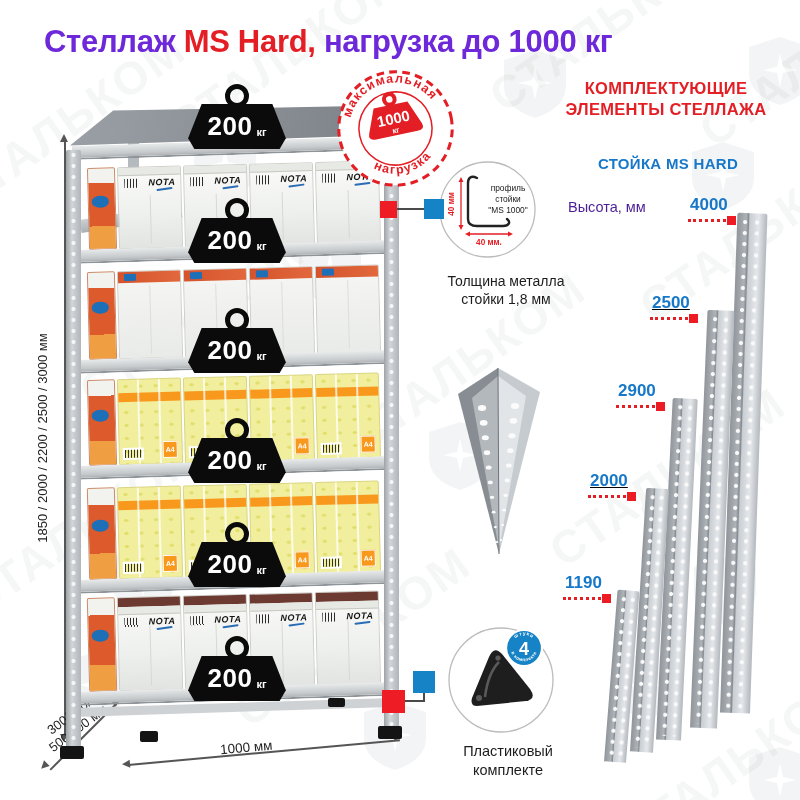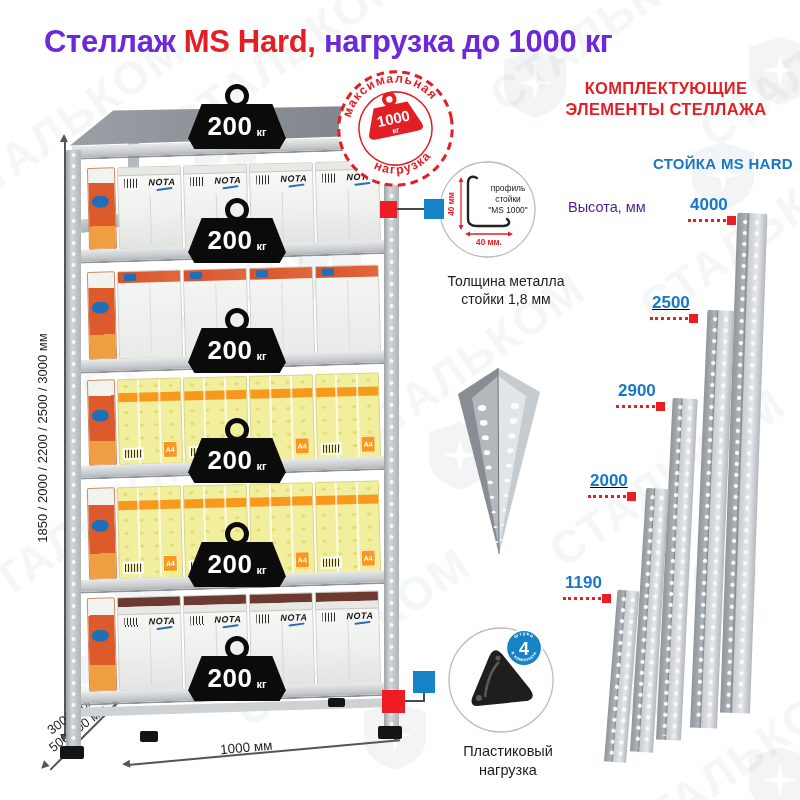--- a/index.html
+++ b/index.html
@@ -58,21 +58,21 @@
   
   .dimline{position:absolute;background:#555;z-index:3}
   .tri{position:absolute;width:0;height:0;z-index:3}
   #vdim-label{position:absolute;left:-86px;top:429px;width:260px;height:18px;text-align:center;font-size:13px;color:#222;transform:rotate(-90deg);white-space:nowrap;z-index:3}
   #ddim-label{position:absolute;left:24px;top:708px;width:100px;transform:rotate(-37deg);font-size:13px;text-align:center;color:#222;white-space:pre-line;line-height:1.15;z-index:3}
   #hdim-label{position:absolute;left:220px;top:740px;font-size:13.5px;color:#222;transform:rotate(-5deg);z-index:3}
   
   .caption{position:absolute;text-align:center;color:#1c1c1c;font-size:13.5px;line-height:1.3;white-space:pre-line;z-index:2}
   
   #comp-header{position:absolute;left:546px;top:78px;width:240px;text-align:center;color:#e31e24;font-size:16.5px;font-weight:bold;line-height:1.25;white-space:pre-line;letter-spacing:.3px;z-index:2}
-  #comp-subheader{position:absolute;left:598px;top:155px;width:195px;text-align:right;color:#1778c9;font-size:15px;font-weight:bold;letter-spacing:.3px;z-index:2}
+  #comp-subheader{position:absolute;left:598px;top:155px;width:195px;text-align:left;color:#1778c9;font-size:15px;font-weight:bold;letter-spacing:.3px;z-index:2}
   #height-units{position:absolute;left:568px;top:199px;font-size:14.5px;color:#4c1d95;z-index:2}
   .rpost{position:absolute;transform-origin:50% 100%;border-radius:2px 2px 0 0;
     background:linear-gradient(90deg,#90959b 0%,#aeb3b8 30%,#868c92 38%,#c9ced3 42%,#e4e7ea 72%,#b3b8bd 100%)}
   .hcol{position:absolute;top:4px;bottom:4px;width:6px;background-image:radial-gradient(circle at 3px 5px,#fafafa 1.6px,rgba(0,0,0,0) 2.4px);background-size:6px 11px}
   .hl{position:absolute;z-index:8}
   .hl-num{font-size:17px;font-weight:bold;color:#1778c9;line-height:1;margin-left:2px}
   .hl-line{display:flex;align-items:center;margin-top:3px}
   .dots{flex:1;border-top:3px dotted #e31e24;height:0}
   .sq{width:9px;height:9px;background:#ed1c24;margin-left:1px}
 </style>
@@ -437,21 +437,21 @@
   <circle cx="20" cy="20" r="18" fill="#1583c5" stroke="#fff" stroke-width="2.2"></circle>
   <defs>
     <path id="bTop" d="M 7.2 22.3 A 13 13 0 1 1 32.8 22.3" fill="none"></path>
     <path id="bBot" d="M 7 23.5 A 13.5 13.5 0 0 0 33 23.5" fill="none"></path>
   </defs>
   <text x="20" y="26.5" text-anchor="middle" font-size="18" font-weight="bold" fill="#fff">4</text>
   <text text-anchor="middle" font-size="5" font-weight="bold" fill="#fff" letter-spacing=".8"><textPath href="#bTop" startOffset="50%">штуки</textPath></text>
   <text text-anchor="middle" font-size="4.6" font-weight="bold" fill="#fff" letter-spacing=".5"><textPath href="#bBot" startOffset="50%">в комплекте</textPath></text>
 </svg>
 <div class="caption" style="left:428px;top:742px;width:160px;font-size:14.5px">Пластиковый
-нагрузка</div>
+комплекте</div>
 
 <div id="comp-header">КОМПЛЕКТУЮЩИЕ
 ЭЛЕМЕНТЫ СТЕЛЛАЖА</div>
 <div id="comp-subheader">СТОЙКА MS HARD</div>
 <div id="height-units">Высота, мм</div>
 <div id="posts">
     <div class="rpost" style="left: 720px; top: 213px; width: 30px; height: 500px; z-index: 2; transform: rotate(2deg);">
       <i class="hcol" style="left:18%"></i>
       <i class="hcol" style="left:58%"></i>
     </div>

